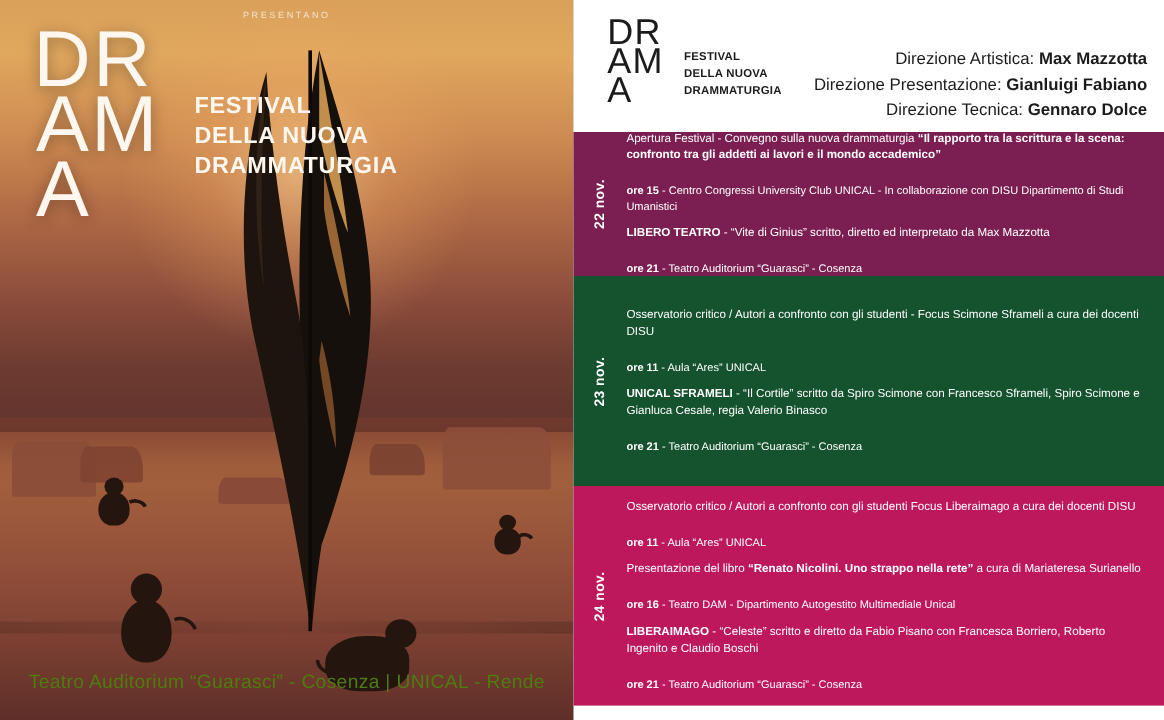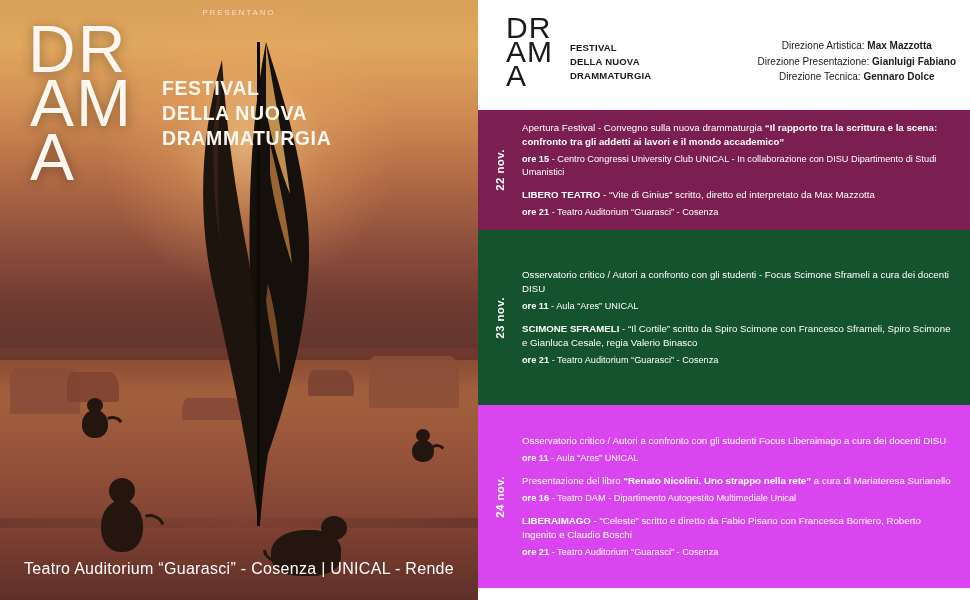--- a/index.html
+++ b/index.html
@@ -155,21 +155,21 @@
     text-align: center;
     color: #fdf5ea;
     font-size: 33px;
     letter-spacing: 0.5px;
   }
   .poster-dates b { font-weight: bold; }
   .poster-dates span.np { font-weight: normal; }
   .poster-venue {
     position: absolute; left: 0; bottom: 22px; width: 100%;
     text-align: center;
-    color: #ffffff;
+    color: #4d7c0f;
     font-size: 16px;
     letter-spacing: 0.3px;
   }
 
   
   .program {
     position: relative;
     width: 492px; height: 600px;
     background: #ffffff;
     display: flex; flex-direction: column;
@@ -189,22 +189,22 @@
   .hdr-sub {
     position: absolute; left: 92px; top: 41px;
     color: #1b1b1b;
     font-size: 9.5px;
     font-weight: bold;
     line-height: 1.45;
     letter-spacing: 0.2px;
   }
   .credits {
     position: absolute; right: 14px; top: 38px;
-    text-align: center;
-    font-size: 10px;
+    text-align: right;
+    font-size: 14px;
     color: #1b1b1b;
     line-height: 1.55;
   }
   .credits b { font-weight: bold; }
 
   .day {
     display: flex;
     position: relative;
     color: #ffffff;
   }
@@ -224,26 +224,26 @@
   .day .items {
     flex: 1 1 auto;
     padding: 9px 12px 9px 0;
     display: flex; flex-direction: column;
     justify-content: center;
     gap: 9px;
   }
   .event { font-size: 9.7px; line-height: 1.42; }
   .event .t { }
   .event .t b { font-weight: bold; }
-  .event .time { margin-top: 4px; font-size: 9.2px; }
+  .event .time { margin-top: 16px; font-size: 9.2px; }
   .event .time b { font-weight: bold; }
 
   .day.d22 { background: #7b1f52; }
   .day.d23 { background: #14532d; }
-  .day.d24 { background: #d946ef; }
+  .day.d24 { background: #be185d; }
   .day.d22 { height: 120px; }
   .day.d23 { height: 175px; }
   .day.d24 { height: 183px; }
 </style>
 </head>
 <body>
 
 <div class="page">
 
   <div class="poster">
@@ -362,21 +362,21 @@
       </div>
       <div class="items">
         <div class="event">
           <div class="t">
             <span>Osservatorio critico / Autori a confronto con gli studenti - Focus Scimone Sframeli a cura dei docenti DISU</span><b></b><span></span>
           </div>
           <div class="time"><b>ore 11</b><span> - Aula “Ares” UNICAL</span></div>
         </div>
         <div class="event">
           <div class="t">
-            <span></span><b>SCIMONE SFRAMELI</b><span> - “Il Cortile” scritto da Spiro Scimone con Francesco Sframeli, Spiro Scimone e Gianluca Cesale, regia Valerio Binasco</span>
+            <span></span><b>UNICAL SFRAMELI</b><span> - “Il Cortile” scritto da Spiro Scimone con Francesco Sframeli, Spiro Scimone e Gianluca Cesale, regia Valerio Binasco</span>
           </div>
           <div class="time"><b>ore 21</b><span> - Teatro Auditorium “Guarasci” - Cosenza</span></div>
         </div>
       </div>
     </div>
 
     <div class="day d24">
       <div class="rail">
         <div class="rot">24 nov.</div>
       </div>

